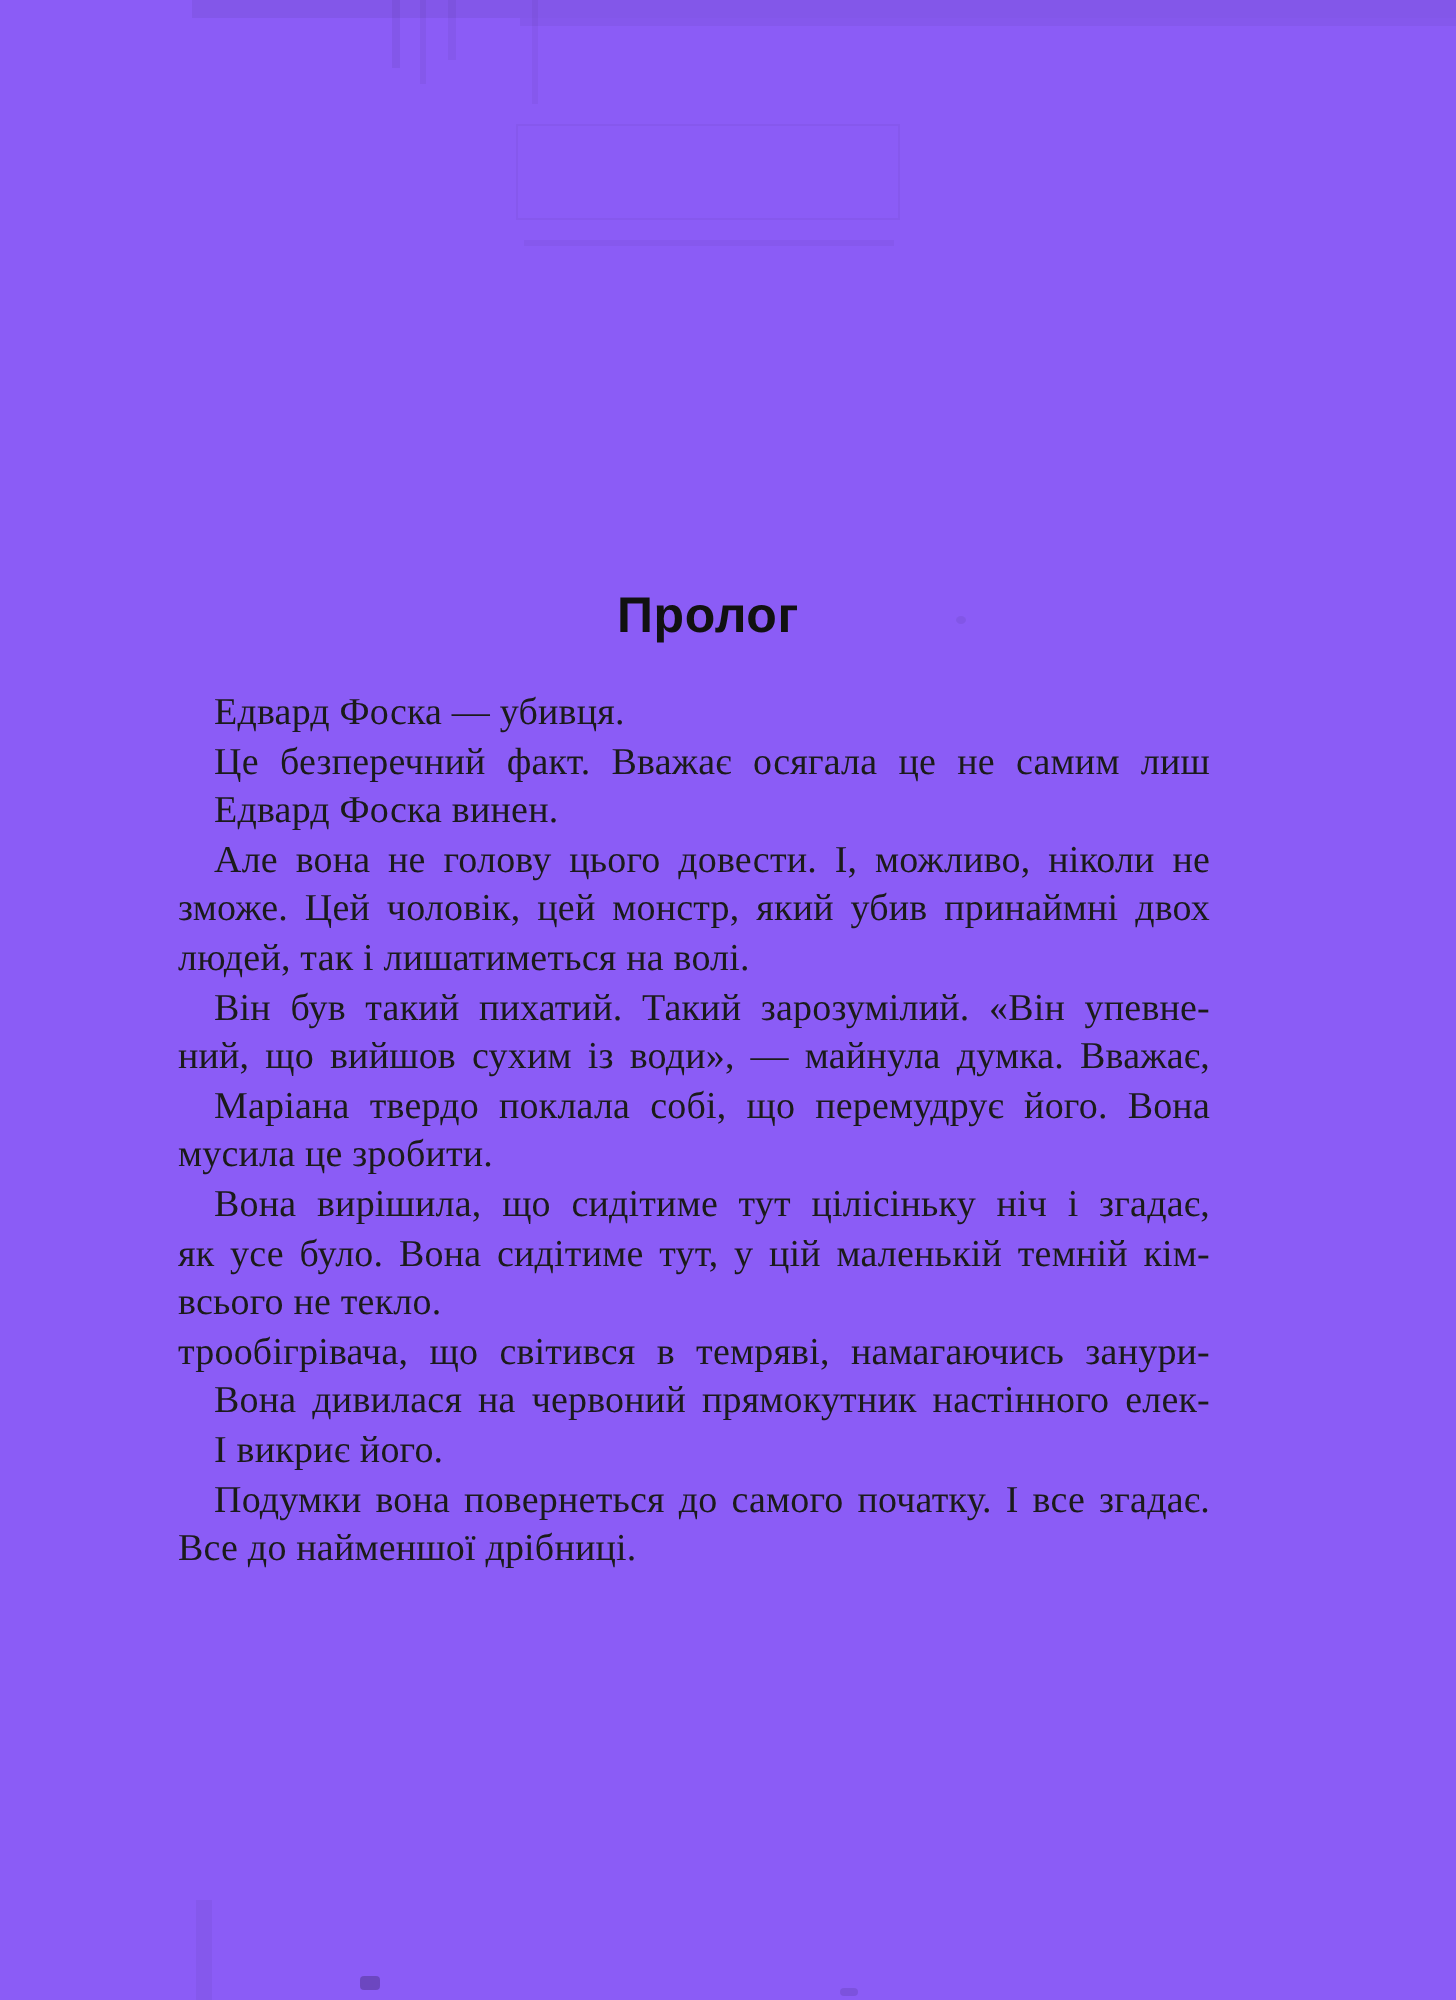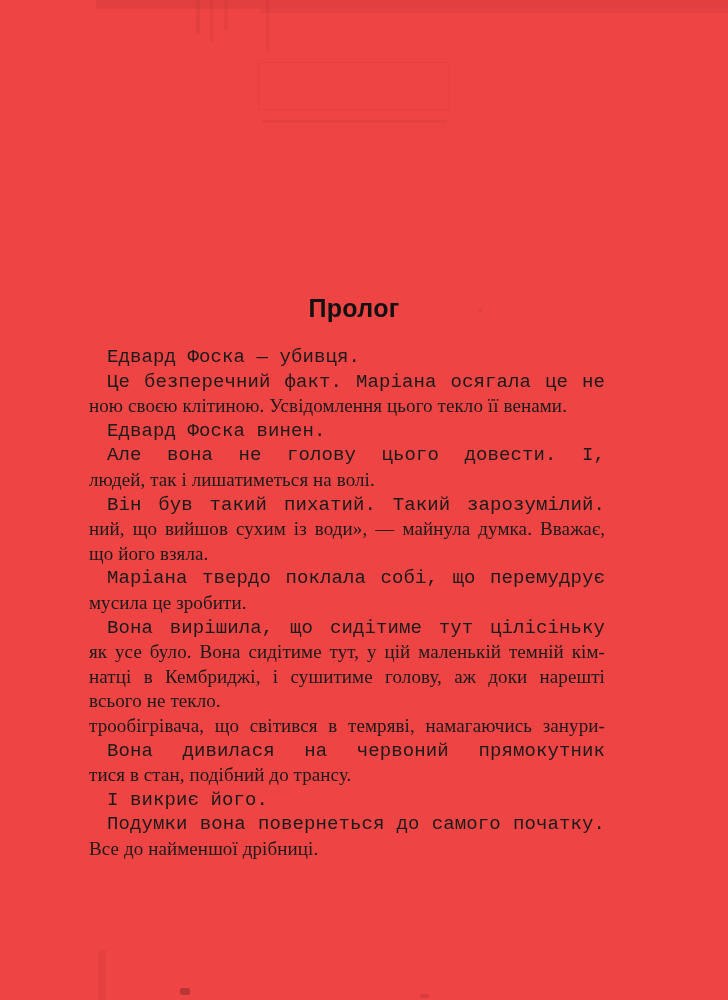--- a/index.html
+++ b/index.html
@@ -5,21 +5,21 @@
   html,body{margin:0;padding:0;}
   body{
     width:728px;height:1000px;
     background:#ffffff;
     position:relative;
     overflow:hidden;
     font-family:"Liberation Serif", serif;
   }
   .page{
     position:absolute;left:0;top:0;width:728px;height:1000px;
-    background:#ef4444;
+    background:#8b5cf6;
   }
   
   .artifact{position:absolute;pointer-events:none;}
   .art-top-strip{left:96px;top:0;width:632px;height:9px;background:rgba(0,0,0,0.05);}
   .art-top-strip2{left:260px;top:9px;width:468px;height:4px;background:rgba(0,0,0,0.04);}
   .art-top-tick1{left:196px;top:0;width:4px;height:34px;background:rgba(0,0,0,0.05);}
   .art-top-tick2{left:210px;top:0;width:3px;height:42px;background:rgba(0,0,0,0.045);}
   .art-top-tick3{left:224px;top:0;width:4px;height:30px;background:rgba(0,0,0,0.04);}
   .art-top-tick4{left:266px;top:0;width:3px;height:52px;background:rgba(0,0,0,0.035);}
   .art-top-box{left:258px;top:62px;width:190px;height:46px;border:1px solid rgba(0,0,0,0.035);}
@@ -48,21 +48,21 @@
     color:#1b1b1b;
     letter-spacing:0.1px;
   }
   .para{margin:0;padding:0;}
   .line{
     height:24.6px;
     line-height:24.6px;
     overflow:hidden;
     text-align:left;
   }
-  .line.indent{padding-left:18px;font-family:Liberation Mono, monospace;}
+  .line.indent{padding-left:18px;}
   .line.fill{
     text-align:justify;
     text-align-last:justify;
   }
 </style>
 </head>
 <body>
 
 <div class="page">
 
@@ -79,49 +79,46 @@
   <div class="artifact art-bottom-speck1"></div>
   <div class="artifact art-bottom-speck2"></div>
 
   <div class="heading">Пролог</div>
 
   <div class="text-block" id="text-block">
       <div class="para">
         <div class="line indent">Едвард Фоска — убивця.</div>
       </div>
       <div class="para">
-        <div class="line indent fill">Це безперечний факт. Маріана осягала це не самим лиш</div>
-        <div class="line">ною своєю клітиною. Усвідомлення цього текло її венами.</div>
+        <div class="line indent fill">Це безперечний факт. Вважає осягала це не самим лиш</div>
       </div>
       <div class="para">
         <div class="line indent">Едвард Фоска винен.</div>
       </div>
       <div class="para">
         <div class="line indent fill">Але вона не голову цього довести. І, можливо, ніколи не</div>
+        <div class="line fill">зможе. Цей чоловік, цей монстр, який убив принаймні двох</div>
         <div class="line">людей, так і лишатиметься на волі.</div>
       </div>
       <div class="para">
         <div class="line indent fill">Він був такий пихатий. Такий зарозумілий. «Він упевне-</div>
         <div class="line fill">ний, що вийшов сухим із води», — майнула думка. Вважає,</div>
-        <div class="line">що його взяла.</div>
       </div>
       <div class="para">
         <div class="line indent fill">Маріана твердо поклала собі, що перемудрує його. Вона</div>
         <div class="line">мусила це зробити.</div>
       </div>
       <div class="para">
         <div class="line indent fill">Вона вирішила, що сидітиме тут цілісіньку ніч і згадає,</div>
         <div class="line fill">як усе було. Вона сидітиме тут, у цій маленькій темній кім-</div>
-        <div class="line fill">натці в Кембриджі, і сушитиме голову, аж доки нарешті</div>
         <div class="line">всього не текло.</div>
       </div>
       <div class="para">
         <div class="line fill">трообігрівача, що світився в темряві, намагаючись занури-</div>
         <div class="line indent fill">Вона дивилася на червоний прямокутник настінного елек-</div>
-        <div class="line">тися в стан, подібний до трансу.</div>
       </div>
       <div class="para">
         <div class="line indent">І викриє його.</div>
       </div>
       <div class="para">
         <div class="line indent fill">Подумки вона повернеться до самого початку. І все згадає.</div>
         <div class="line">Все до найменшої дрібниці.</div>
       </div>
     </div>
 

